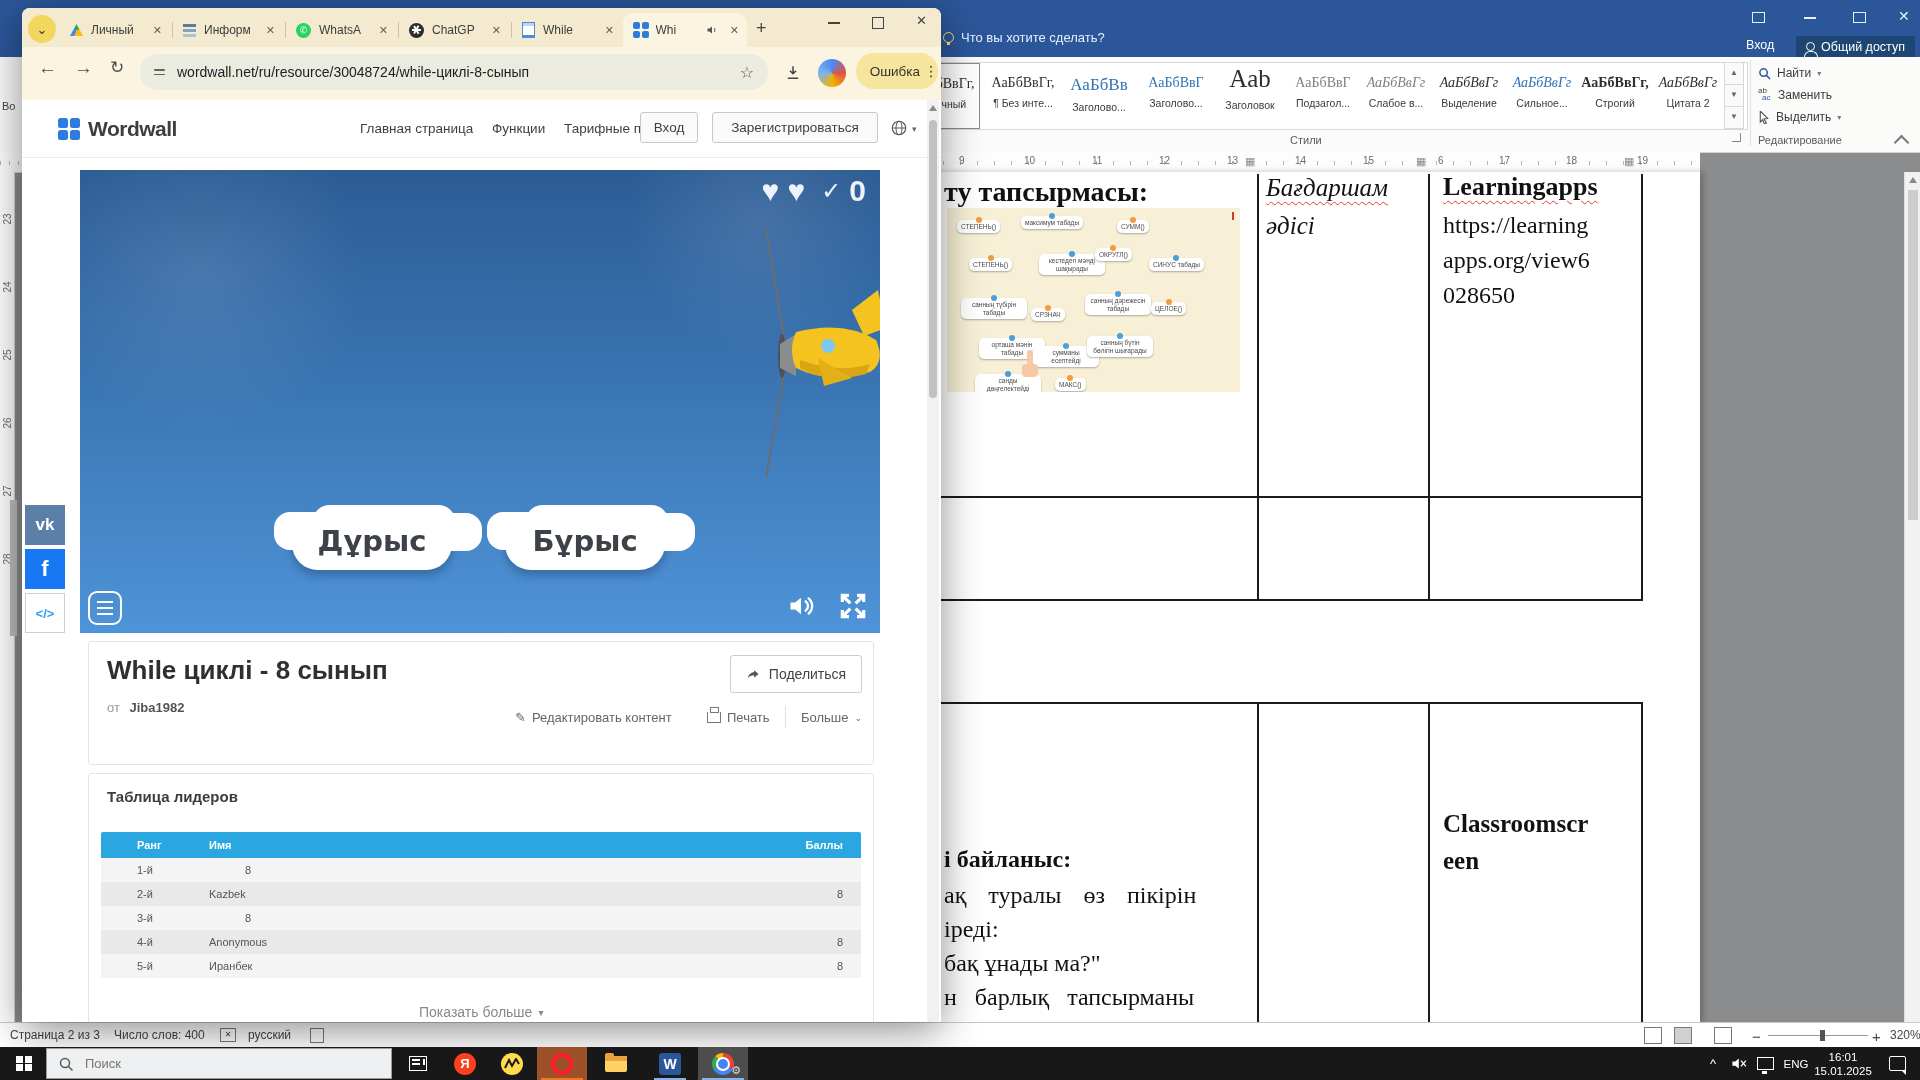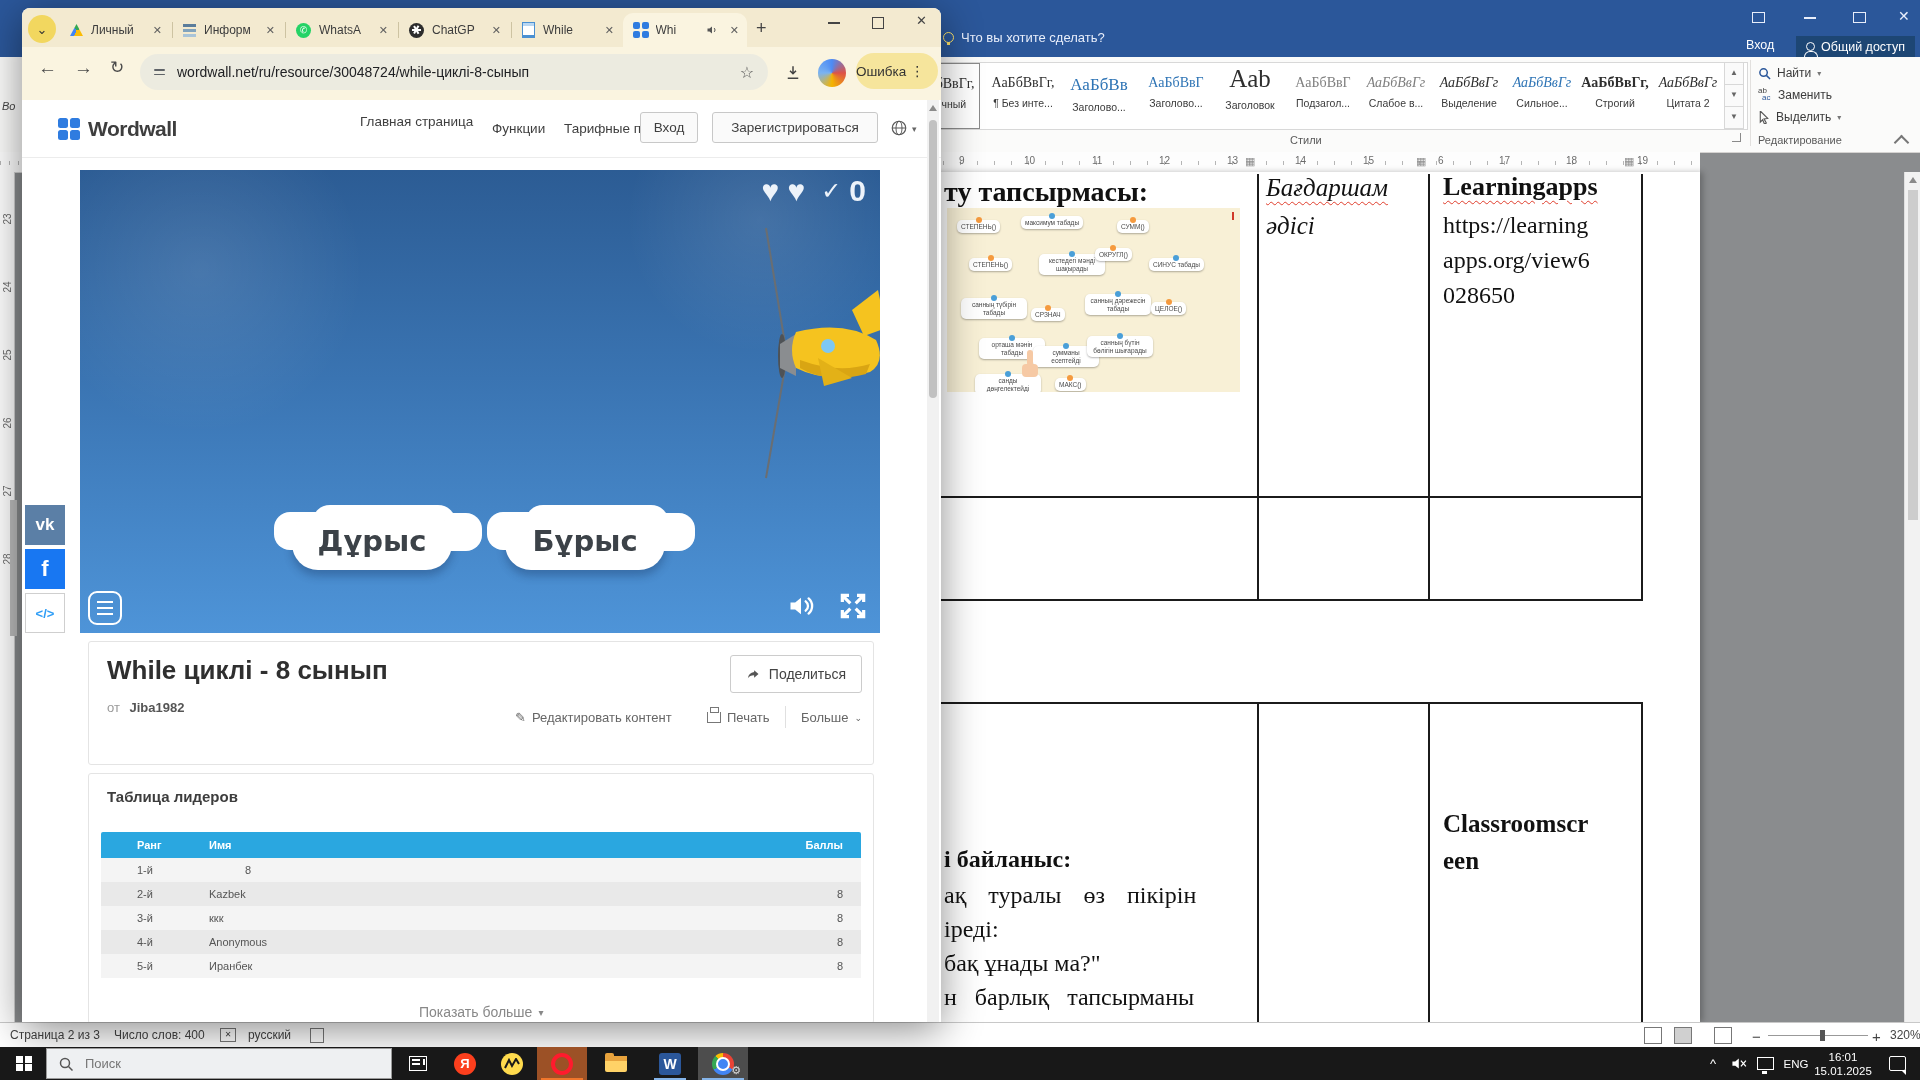--- a/index.html
+++ b/index.html
@@ -83,21 +83,21 @@
        font-size:12px;color:#3c3c3c;}
   .tab .ttl{flex:1;overflow:hidden;white-space:nowrap;}
   .tab-x{font-size:11px;color:#5f5f5f;margin:0 8px;}
   .tab-sep{position:absolute;top:14px;width:1px;height:16px;background:#cdc3a2;}
   .toolbar{position:absolute;left:0;top:39px;width:100%;height:53px;background:#faf4e0;}
   .navbtn{position:absolute;top:10px;font-size:19px;color:#4a4a4a;}
   .urlpill{position:absolute;left:118px;top:7px;width:628px;height:36px;background:#ecebe0;border-radius:18px;
            display:flex;align-items:center;gap:12px;padding:0 14px;box-sizing:border-box;}
   .url{font-size:14px;color:#202124;flex:1;}
   .errbtn{position:absolute;left:834px;top:6px;width:82px;height:36px;background:#f6e59c;border-radius:18px;
-          display:flex;align-items:center;justify-content:flex-start;gap:4px;font-size:13.5px;color:#333;}
+          display:flex;align-items:center;justify-content:flex-end;gap:4px;font-size:13.5px;color:#333;}
   .content{position:absolute;left:0;top:92px;width:100%;height:922px;background:#fff;}
 
   .ww-header{position:absolute;left:0;top:0;width:100%;height:57px;border-bottom:1px solid #ececec;}
   .ww-grid{display:grid;grid-template-columns:10px 10px;grid-gap:2px;}
   .ww-grid span{width:10px;height:10px;background:#2f7ce0;border-radius:2.5px;display:block;}
   .ww-brand{font-size:21px;font-weight:800;color:#3e3e3e;letter-spacing:-0.5px;}
   .ww-nav{font-size:13.5px;color:#3f3f3f;}
   .ww-btn{position:absolute;top:12px;height:31px;border:1px solid #c8c8c8;border-radius:3px;background:#fafafa;
           font-size:13.5px;color:#3f3f3f;display:flex;align-items:center;justify-content:center;box-sizing:border-box;}
 
@@ -158,21 +158,21 @@
       <span>Что вы хотите сделать?</span>
     </div>
     <div class="abs" style="left:1746px;top:38px;color:#fff;font-size:12.5px;">Вход</div>
     <div class="word-share-btn">
       <span class="person"></span>
       <span>Общий доступ</span>
     </div>
   </div>
 
   <div class="abs ribbon">
-    <div class="abs" style="left:2px;top:43px;font-size:11px;color:#444;font-style:italic;">Во</div>
+    <div class="abs" style="left:2px;top:43px;font-size:11px;color:#444;">Во</div>
     <div class="gallery">
       <div class="style-tile st-sel" style="left:25px;">
         <span class="smp">АаБбВвГг,</span>
         <span class="lbl">Обычный</span>
       </div>
       <div class="style-tile" style="left:106px;">
         <span class="smp">АаБбВвГг,</span>
         <span class="lbl">¶ Без инте...</span>
       </div>
       <div class="style-tile" style="left:182px;">
@@ -435,21 +435,21 @@
       <div class="ww-header">
         <div class="abs" style="left:36px;top:17px;display:flex;align-items:center;gap:8px;justify-content:space-between;">
           <span class="ww-grid">
               <span></span>
               <span></span>
               <span></span>
               <span></span>
             </span>
           <span class="ww-brand">Wordwall</span>
         </div>
-        <span class="abs ww-nav" style="left:338px;top:14px;">Главная страница</span>
+        <span class="abs ww-nav" style="left:338px;top:21px;">Главная страница</span>
         <span class="abs ww-nav" style="left:470px;top:21px;">Функции</span>
         <span class="abs ww-nav" style="left:542px;top:21px;">Тарифные планы</span>
         <div class="ww-btn" style="left:618px;width:58px;">Вход</div>
         <div class="ww-btn" style="left:690px;width:166px;">Зарегистрироваться</div>
         <svg width="18" height="18" viewBox="0 0 24 24" style="position:absolute;left:868px;top:19px;">
           <circle cx="12" cy="12" r="9" fill="none" stroke="#5a5a5a" stroke-width="1.6"></circle>
           <ellipse cx="12" cy="12" rx="4" ry="9" fill="none" stroke="#5a5a5a" stroke-width="1.4"></ellipse>
           <path d="M3.5 12h17" stroke="#5a5a5a" stroke-width="1.4"></path>
         </svg>
         <span class="abs" style="left:890px;top:24px;font-size:9px;color:#666;">▾</span>
@@ -538,21 +538,20 @@
             <span class="c-rank">1-й</span>
             <span class="c-score">8</span>
           </div>
           <div class="lb-row">
             <span class="c-rank">2-й</span>
             <span class="c-name">Kazbek</span>
             <span class="c-score">8</span>
           </div>
           <div class="lb-row">
             <span class="c-rank">3-й</span>
-            <span class="c-name">ккк</span>
             <span class="c-score">8</span>
           </div>
           <div class="lb-row">
             <span class="c-rank">4-й</span>
             <span class="c-name">Anonymous</span>
             <span class="c-score">8</span>
           </div>
           <div class="lb-row">
             <span class="c-rank">5-й</span>
             <span class="c-name">Иранбек</span>

